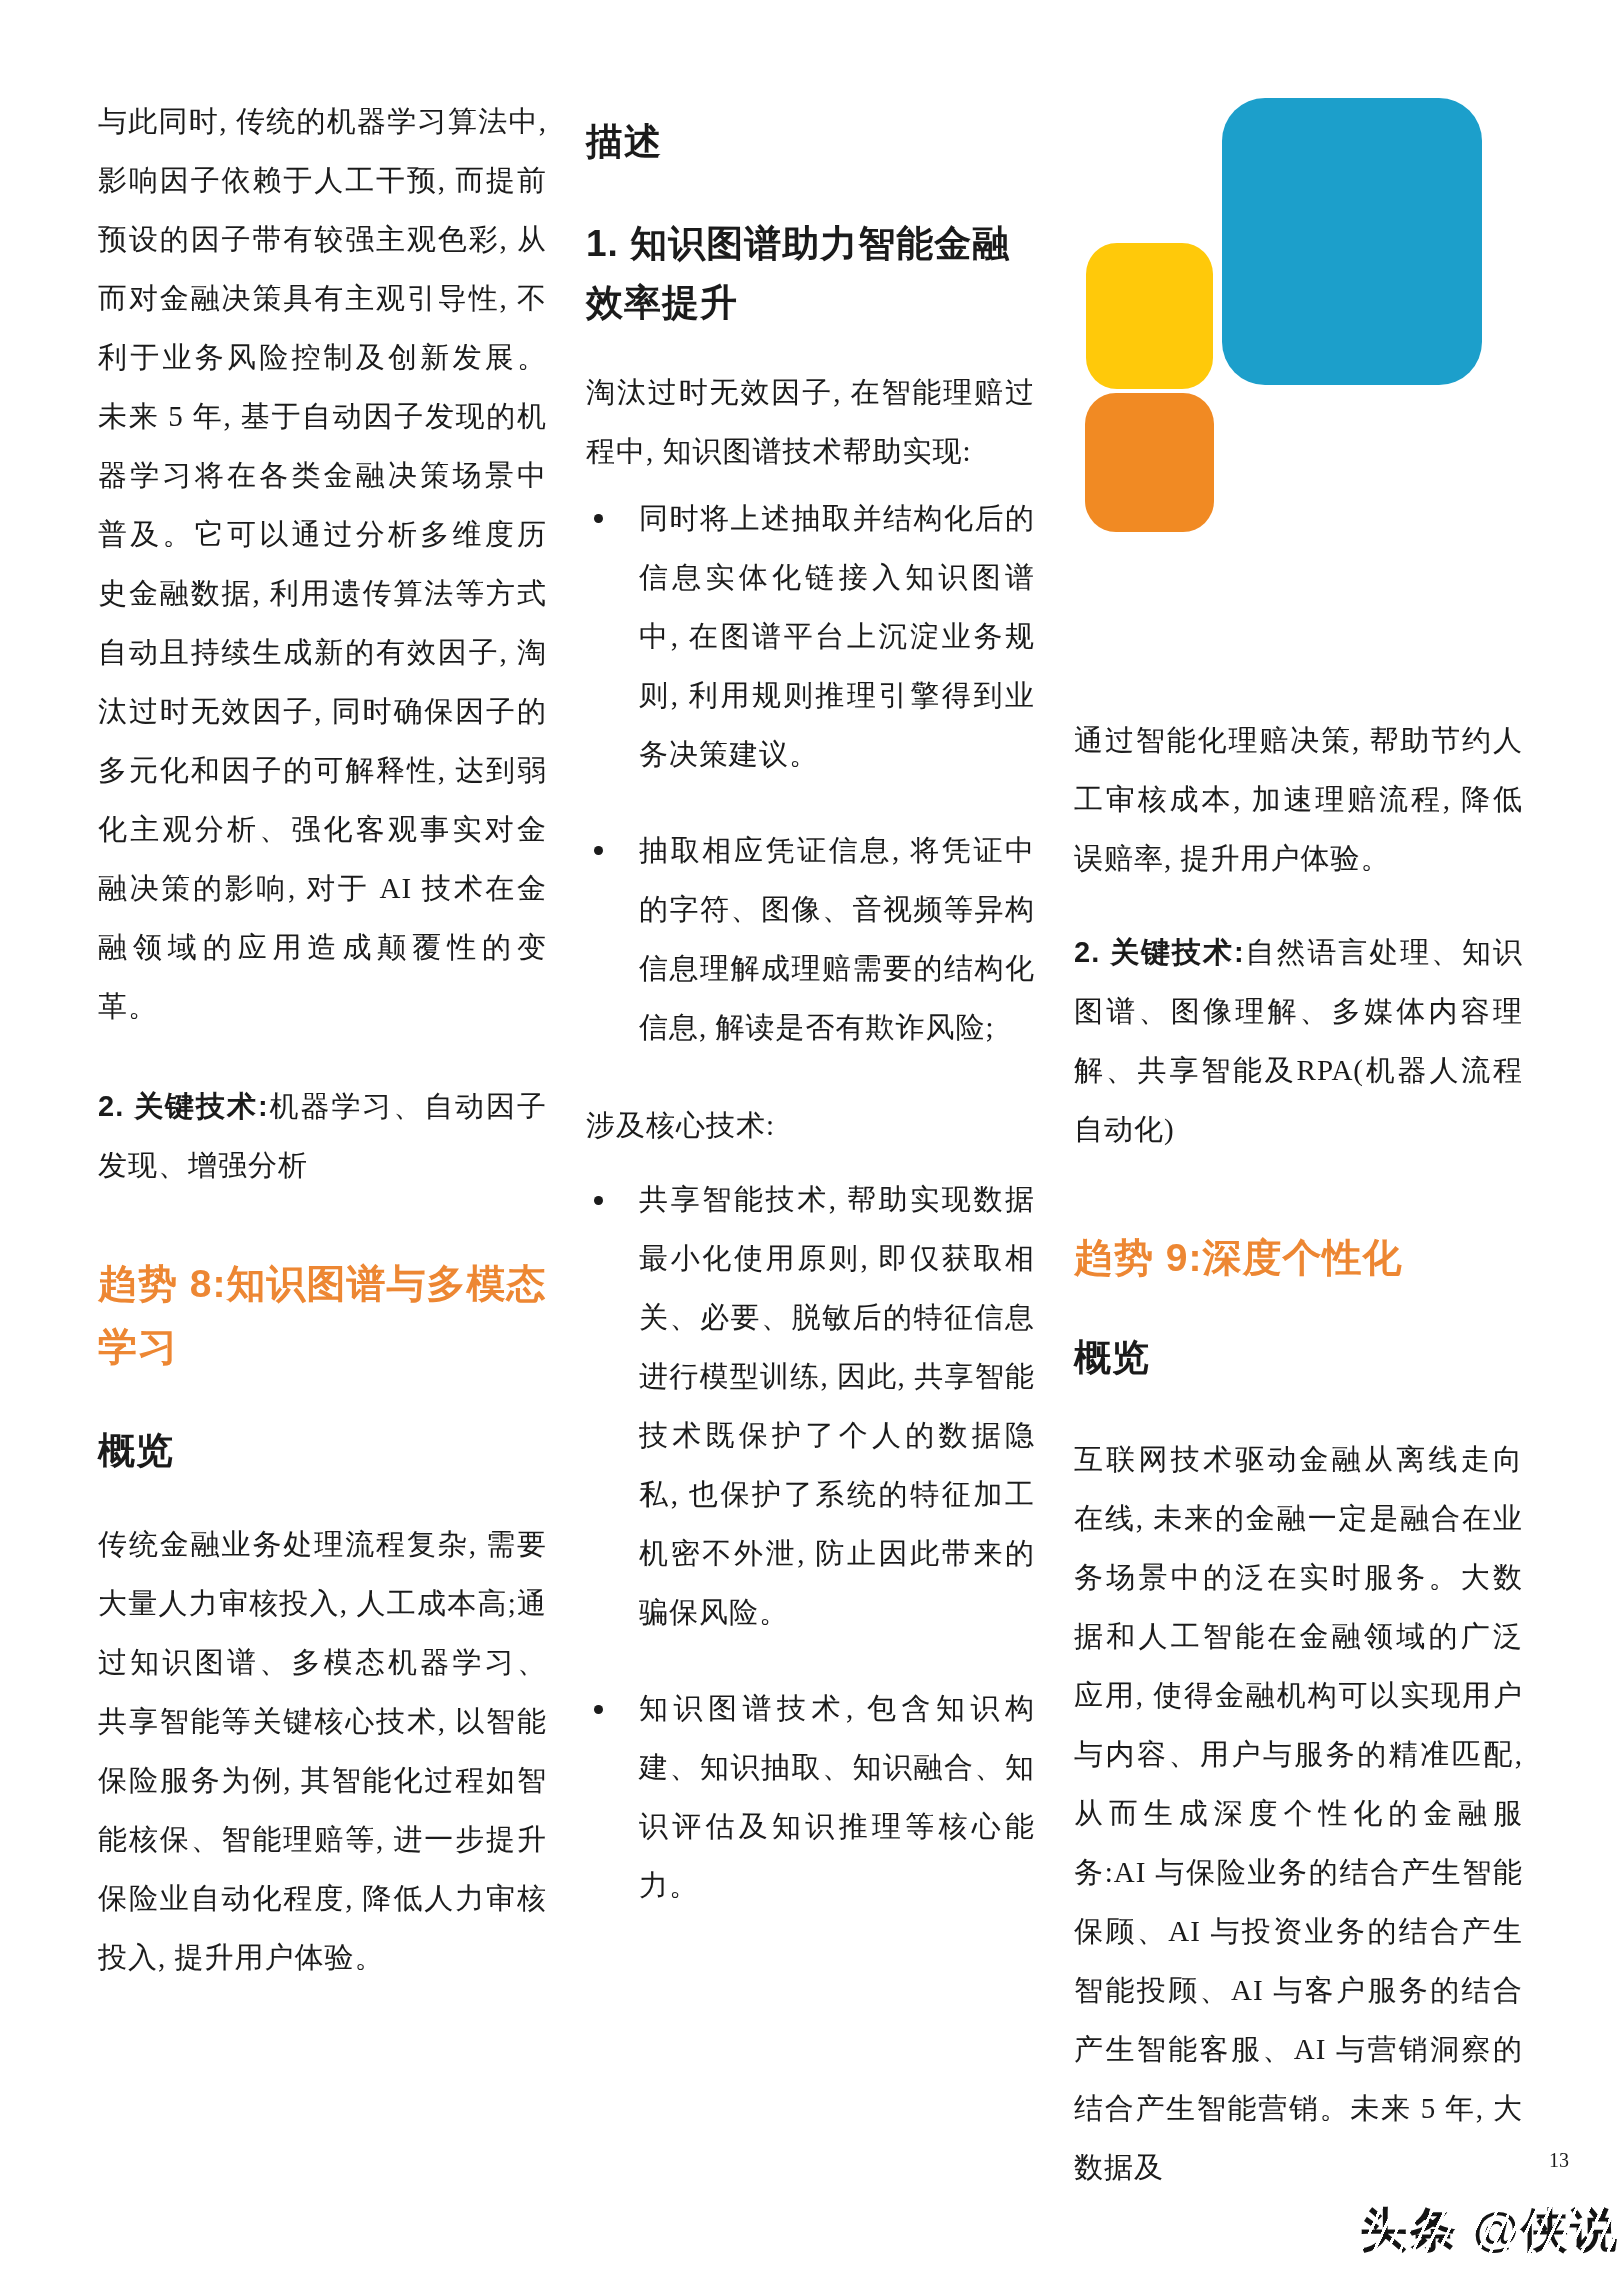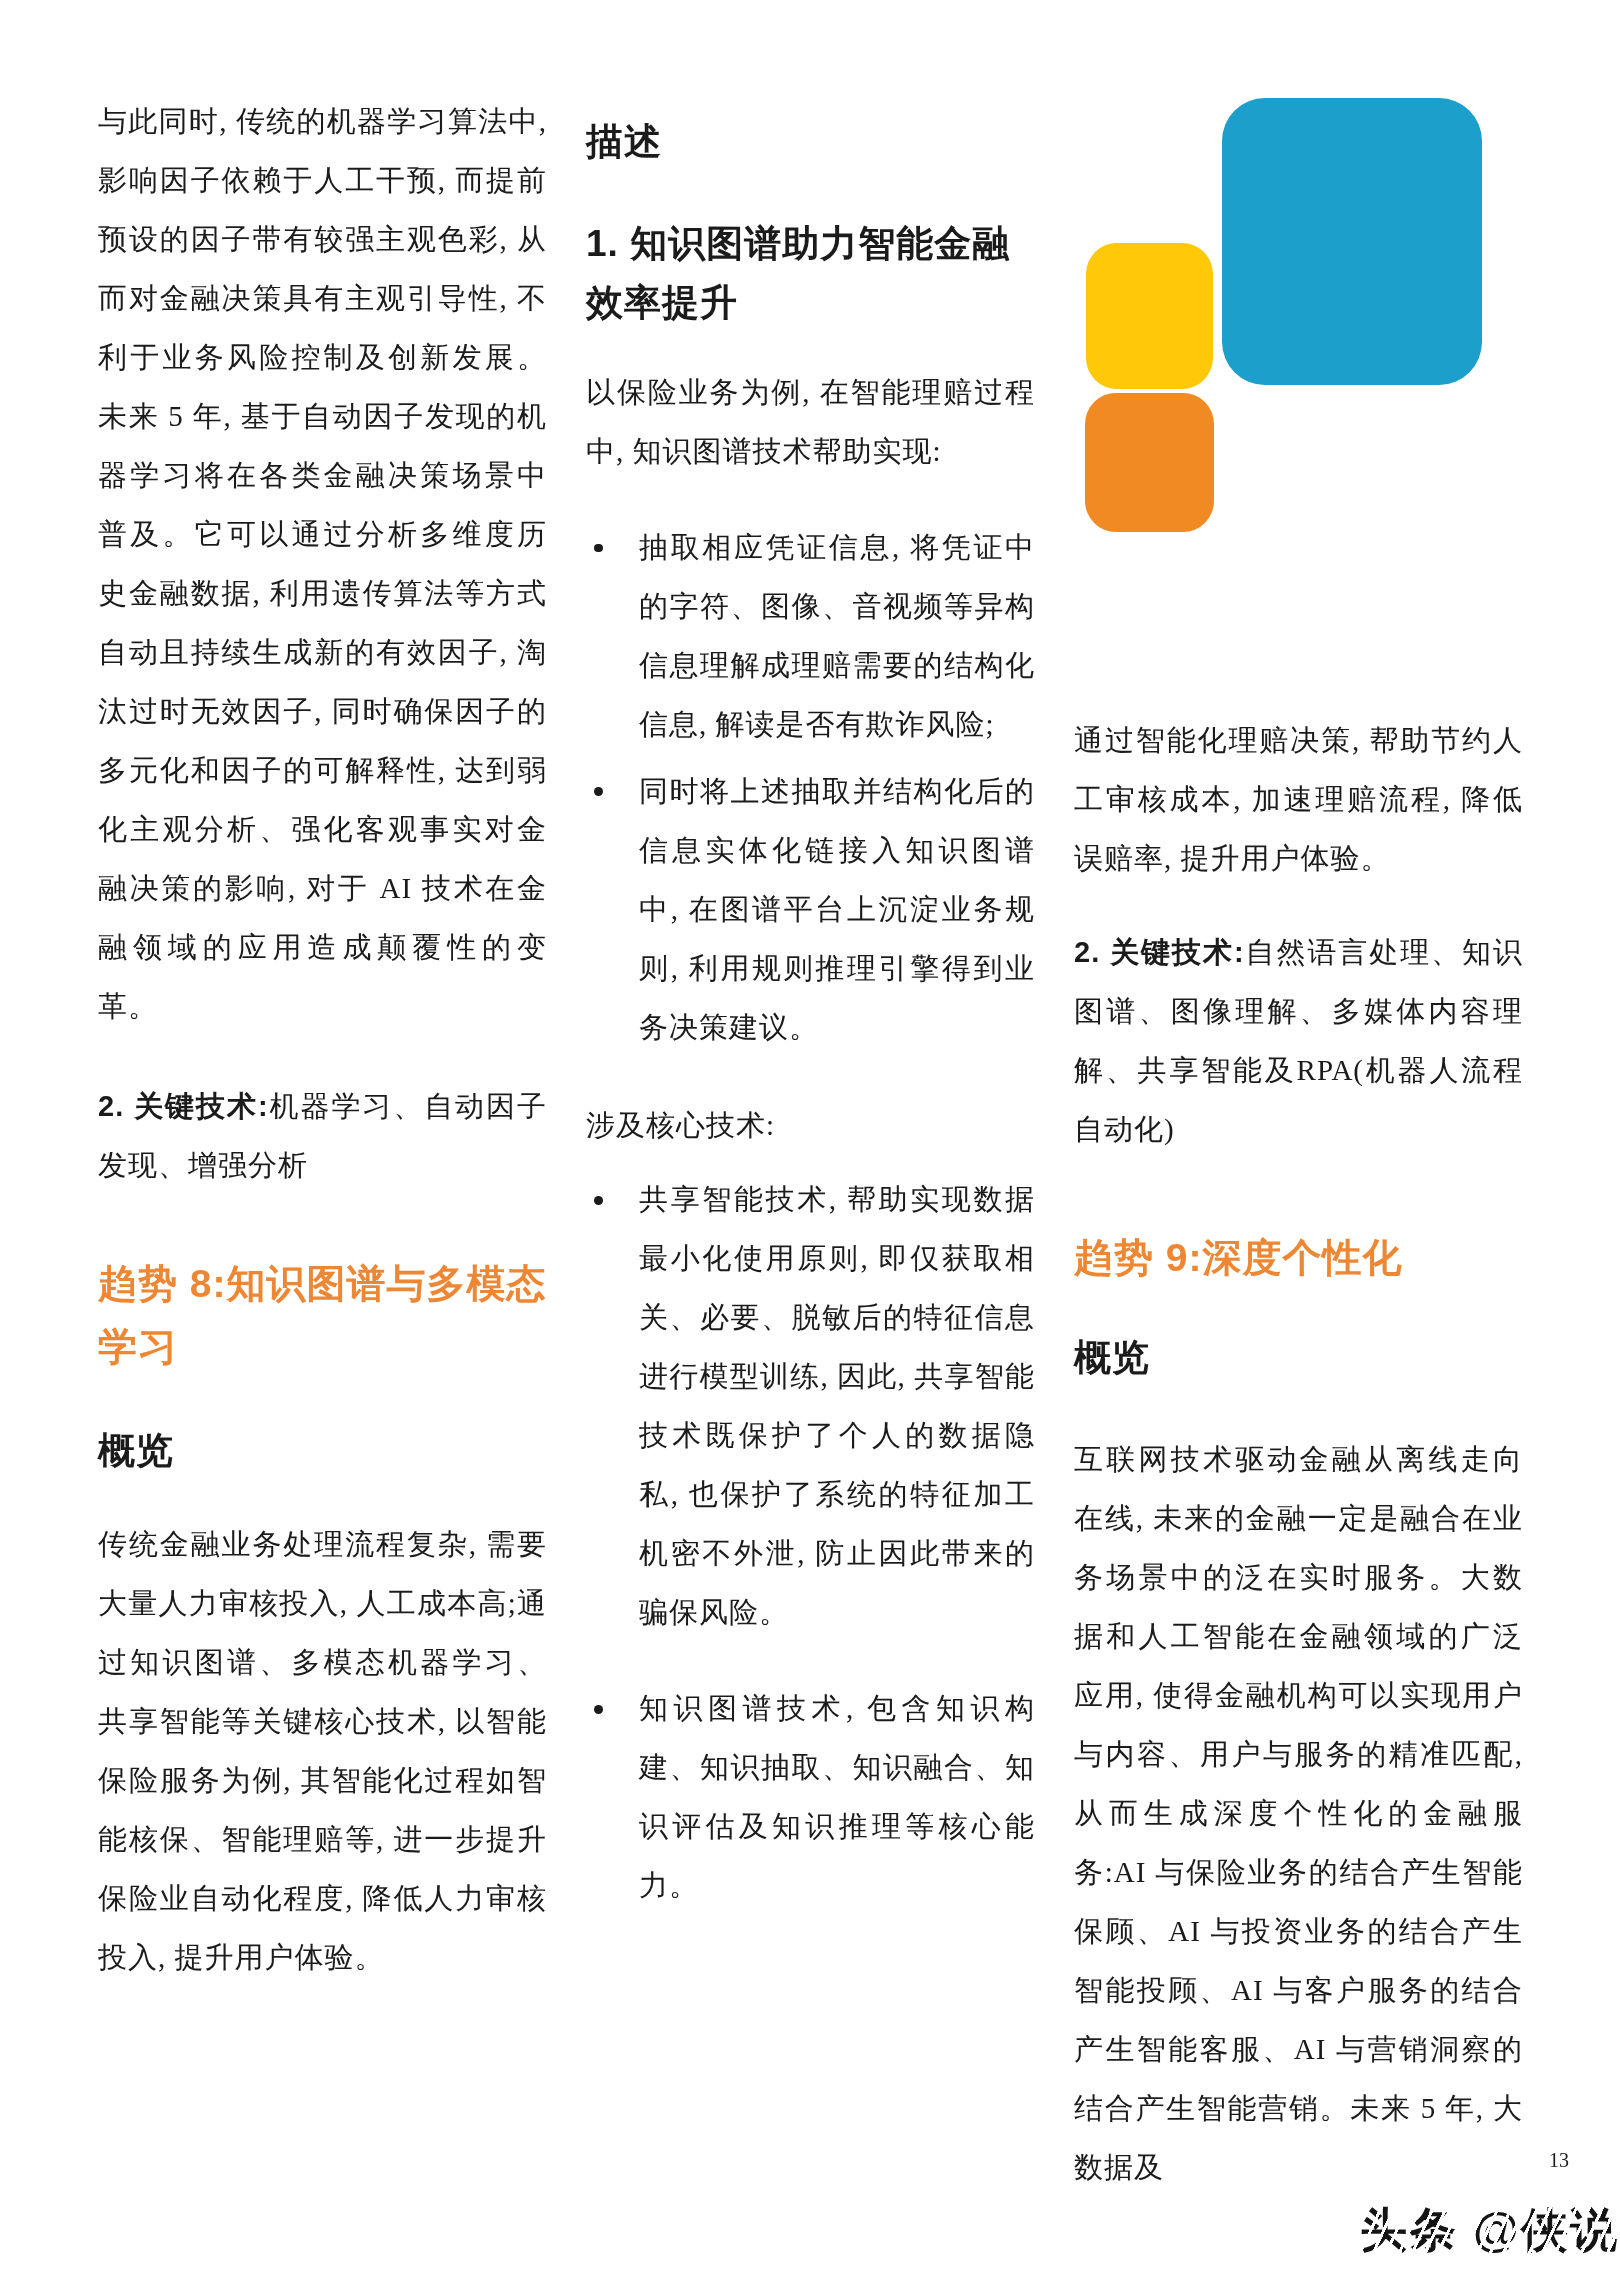--- a/index.html
+++ b/index.html
@@ -79,28 +79,28 @@
     <p class="body">与此同时, 传统的机器学习算法中, 影响因子依赖于人工干预, 而提前预设的因子带有较强主观色彩, 从而对金融决策具有主观引导性, 不利于业务风险控制及创新发展。未来 5 年, 基于自动因子发现的机器学习将在各类金融决策场景中普及。它可以通过分析多维度历史金融数据, 利用遗传算法等方式自动且持续生成新的有效因子, 淘汰过时无效因子, 同时确保因子的多元化和因子的可解释性, 达到弱化主观分析、强化客观事实对金融决策的影响, 对于 AI 技术在金融领域的应用造成颠覆性的变革。</p>
     <p class="body mt-42"><b class="label">2. 关键技术:</b><span>机器学习、自动因子发现、增强分析</span></p>
     <h2 class="trend mt-trend1">趋势 8:知识图谱与多模态学习</h2>
     <h3 class="subhead mt-44">概览</h3>
     <p class="body mt-36">传统金融业务处理流程复杂, 需要大量人力审核投入, 人工成本高;通过知识图谱、多模态机器学习、共享智能等关键核心技术, 以智能保险服务为例, 其智能化过程如智能核保、智能理赔等, 进一步提升保险业自动化程度, 降低人力审核投入, 提升用户体验。</p>
   </section>
 
   <section class="col col2">
     <h3 class="subhead">描述</h3>
     <h3 class="subhead mt-44">1. 知识图谱助力智能金融效率提升</h3>
-    <p class="body mt-s">以保险业务为例, 在智能理赔过程中, 知识图谱技术帮助实现:</p>
+    <p class="body mt-s">淘汰过时无效因子, 在智能理赔过程中, 知识图谱技术帮助实现:</p>
+    <div class="bullet mt-b2">
+      <span class="dot"></span>
+      <p class="body">同时将上述抽取并结构化后的信息实体化链接入知识图谱中, 在图谱平台上沉淀业务规则, 利用规则推理引擎得到业务决策建议。</p>
+    </div>
     <div class="bullet mt-m">
       <span class="dot"></span>
       <p class="body">抽取相应凭证信息, 将凭证中的字符、图像、音视频等异构信息理解成理赔需要的结构化信息, 解读是否有欺诈风险;</p>
-    </div>
-    <div class="bullet mt-b2">
-      <span class="dot"></span>
-      <p class="body">同时将上述抽取并结构化后的信息实体化链接入知识图谱中, 在图谱平台上沉淀业务规则, 利用规则推理引擎得到业务决策建议。</p>
     </div>
     <p class="body mt-40">涉及核心技术:</p>
     <div class="bullet mt-b4">
       <span class="dot"></span>
       <p class="body">共享智能技术, 帮助实现数据最小化使用原则, 即仅获取相关、必要、脱敏后的特征信息进行模型训练, 因此, 共享智能技术既保护了个人的数据隐私, 也保护了系统的特征加工机密不外泄, 防止因此带来的骗保风险。</p>
     </div>
     <div class="bullet mt-m">
       <span class="dot"></span>
       <p class="body">知识图谱技术, 包含知识构建、知识抽取、知识融合、知识评估及知识推理等核心能力。</p>
     </div>

